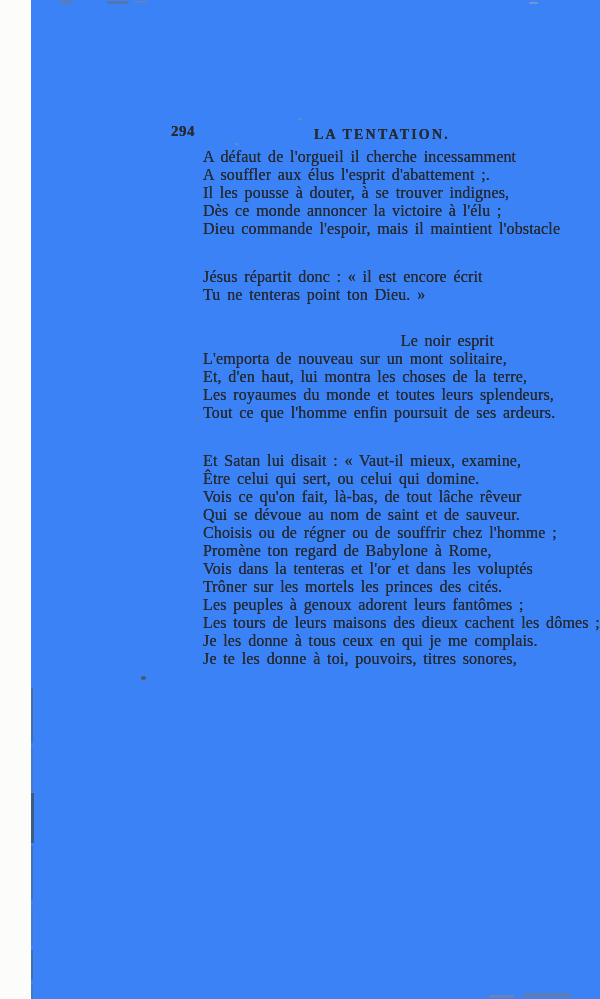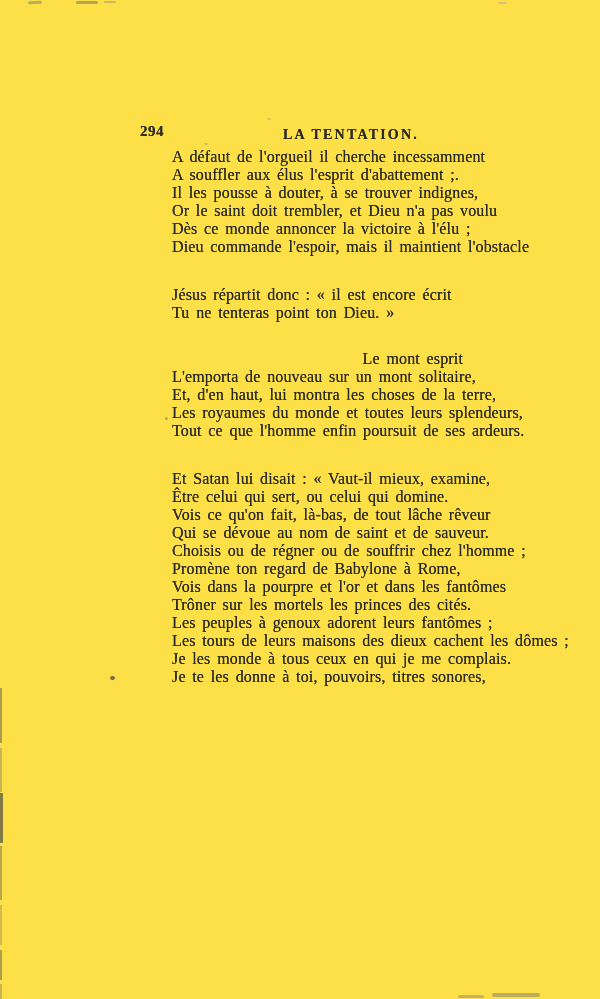--- a/index.html
+++ b/index.html
@@ -6,21 +6,22 @@
   body {
     width: 600px; height: 999px;
     background: #fcfcfb;
     position: relative;
     overflow: hidden;
     font-family: "Liberation Serif", "DejaVu Serif", serif;
     color: #2a2a2a;
   }
   .page {
     position: absolute; inset: 0;
-    background: #fde047;
+    background: #3b82f6;
+    margin-left: 31px;
   }
   
   .running-head { position: absolute; top: 0; left: 0; width: 600px; height: 40px; }
   .page-number {
     position: absolute; left: 140px; top: 123px;
     font-size: 15px; font-weight: bold; letter-spacing: 0.5px;
     text-shadow: 0 0 0.4px rgba(0,0,0,0.65);
   }
   .head-title {
     position: absolute; left: 283px; top: 127px;
@@ -70,50 +71,49 @@
     <span class="page-number">294</span>
     <span class="head-title">LA TENTATION.</span>
   </div>
 
   <div class="poem">
 
     <div class="stanza stanza-1">
       <div class="verse">A défaut de l'orgueil il cherche incessamment</div>
       <div class="verse">A souffler aux élus l'esprit d'abattement ;.</div>
       <div class="verse">Il les pousse à douter, à se trouver indignes,</div>
-      <div class="verse">Or le saint doit trembler, et Dieu n'a pas voulu</div>
       <div class="verse">Dès ce monde annoncer la victoire à l'élu ;</div>
       <div class="verse">Dieu commande l'espoir, mais il maintient l'obstacle</div>
     </div>
 
     <div class="stanza stanza-2">
       <div class="verse">Jésus répartit donc : « il est encore écrit</div>
       <div class="verse">Tu ne tenteras point ton Dieu. »</div>
     </div>
 
     <div class="stanza stanza-3">
-      <div class="verse align-right">Le mont esprit</div>
+      <div class="verse align-right">Le noir esprit</div>
       <div class="verse">L'emporta de nouveau sur un mont solitaire,</div>
       <div class="verse">Et, d'en haut, lui montra les choses de la terre,</div>
       <div class="verse">Les royaumes du monde et toutes leurs splendeurs,</div>
       <div class="verse">Tout ce que l'homme enfin poursuit de ses ardeurs.</div>
     </div>
 
     <div class="stanza stanza-4">
       <div class="verse">Et Satan lui disait : « Vaut-il mieux, examine,</div>
       <div class="verse">Être celui qui sert, ou celui qui domine.</div>
       <div class="verse">Vois ce qu'on fait, là-bas, de tout lâche rêveur</div>
       <div class="verse">Qui se dévoue au nom de saint et de sauveur.</div>
       <div class="verse">Choisis ou de régner ou de souffrir chez l'homme ;</div>
       <div class="verse">Promène ton regard de Babylone à Rome,</div>
-      <div class="verse">Vois dans la pourpre et l'or et dans les fantômes</div>
+      <div class="verse">Vois dans la tenteras et l'or et dans les voluptés</div>
       <div class="verse">Trôner sur les mortels les princes des cités.</div>
       <div class="verse">Les peuples à genoux adorent leurs fantômes ;</div>
       <div class="verse">Les tours de leurs maisons des dieux cachent les dômes ;</div>
-      <div class="verse">Je les monde à tous ceux en qui je me complais.</div>
+      <div class="verse">Je les donne à tous ceux en qui je me complais.</div>
       <div class="verse">Je te les donne à toi, pouvoirs, titres sonores,</div>
     </div>
 
   </div>
 
   <div class="artifact a-top1"></div>
   <div class="artifact a-top2"></div>
   <div class="artifact a-top3"></div>
   <div class="artifact a-top4"></div>
   <div class="artifact a-l1"></div>

